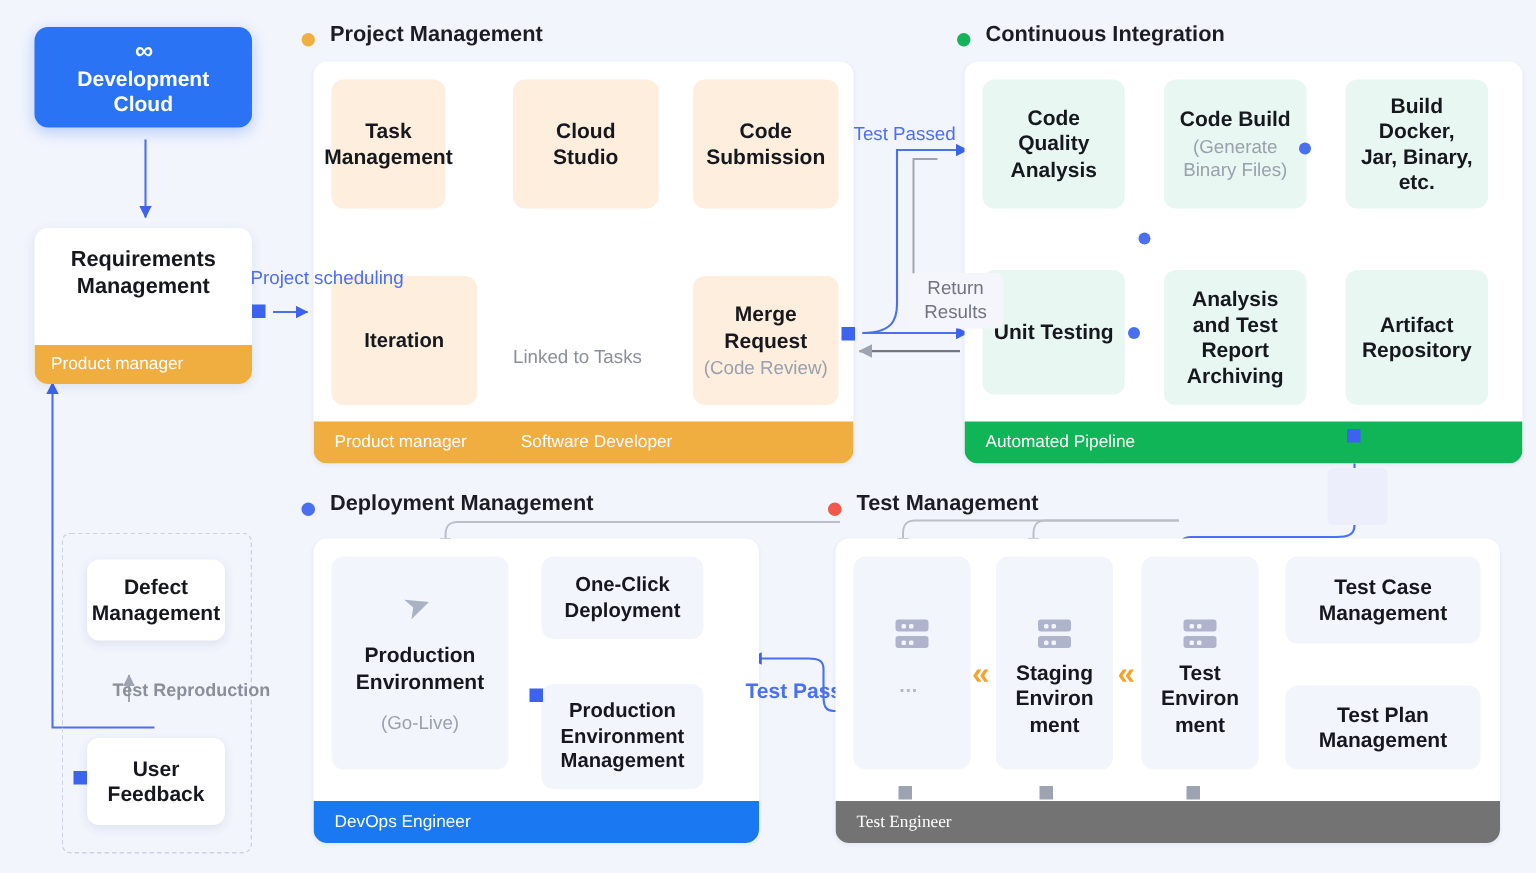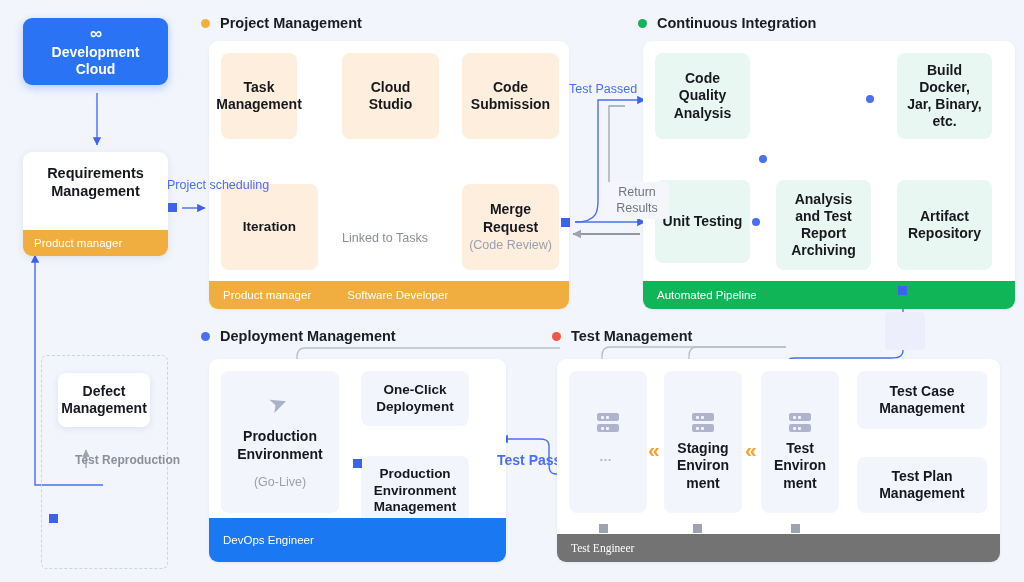--- a/index.html
+++ b/index.html
@@ -7,21 +7,21 @@
     width:1024px;height:582px;
     background:#f2f5fc;
     font-family:"Liberation Sans","DejaVu Sans",sans-serif;
     position:relative;overflow:hidden;
     -webkit-font-smoothing:antialiased;
   }
   #stage{position:absolute;left:0;top:0;width:1024px;height:582px;}
   .abs{position:absolute;box-sizing:border-box;}
 
   
-  .sec-head{display:flex;align-items:center;gap:10px;font-size:14.5px;font-weight:700;color:#1b1d22;}
+  .sec-head{display:flex;align-items:flex-end;gap:10px;font-size:14.5px;font-weight:700;color:#1b1d22;}
   .dot{width:9px;height:9px;border-radius:50%;display:block;flex:none;}
 
   
   .panel{background:#ffffff;border-radius:9px;overflow:hidden;
          box-shadow:0 1px 3px rgba(40,60,120,.07);}
   .panel-body{position:relative;width:100%;height:100%;}
   .rolebar{position:absolute;left:0;bottom:0;width:100%;display:flex;align-items:center;
            color:#fff;font-size:11.5px;font-weight:400;padding-left:14px;gap:36px;box-sizing:border-box;}
 
   
@@ -172,20 +172,24 @@
 
   <div class="dashgroup" style="left:41px;top:355px;width:125px;height:212px;"></div>
 
   <div class="node n-white" style="left:58px;top:373px;width:92px;height:54px;">
     <span>Defect</span>
     <span>Management</span>
   </div>
 
   <div class="lbl lbl-gray" style="left:75px;top:453px;font-size:12px;font-weight:bold;">Test Reproduction</div>
 
+  <div class="node n-white" style="left:58px;top:492px;width:92px;height:58px;">
+    <span>User</span>
+    <span>Feedback</span>
+  </div>
   <div class="sq" style="left:49px;top:514px;"></div>
 
   <div class="sec-head abs" style="left:201px;top:15px;">
     <span class="dot" style="background:#f0b03f"></span>
     <span>Project Management</span>
   </div>
 
   <div class="panel abs" style="left:209px;top:41px;width:360px;height:268px;">
     <div class="panel-body">
       <div class="node n-orange" style="left:12px;top:12px;width:76px;height:86px;">
@@ -222,20 +226,25 @@
     <span class="dot" style="background:#14b35a"></span>
     <span>Continuous Integration</span>
   </div>
 
   <div class="panel abs" style="left:643px;top:41px;width:372px;height:268px;">
     <div class="panel-body">
       <div class="node n-green" style="left:12px;top:12px;width:95px;height:86px;">
         <span>Code</span>
         <span>Quality</span>
         <span>Analysis</span>
+      </div>
+      <div class="node n-green" style="left:133px;top:12px;width:95px;height:86px;">
+        <span>Code Build</span>
+        <span class="sub">(Generate</span>
+        <span class="sub" style="margin-top:0">Binary Files)</span>
       </div>
       <div class="node n-green" style="left:254px;top:12px;width:95px;height:86px;">
         <span>Build</span>
         <span>Docker,</span>
         <span>Jar, Binary,</span>
         <span>etc.</span>
       </div>
       <div class="node n-green" style="left:12px;top:139px;width:95px;height:83px;">
         <span>Unit Testing</span>
       </div>
@@ -280,21 +289,21 @@
       </div>
       <div class="node n-violet small" style="left:152px;top:12px;width:108px;height:55px;">
         <span>One-Click</span>
         <span>Deployment</span>
       </div>
       <div class="node n-violet small" style="left:152px;top:97px;width:108px;height:70px;">
         <span>Production</span>
         <span>Environment</span>
         <span>Management</span>
       </div>
-      <div class="rolebar" style="height:44px;background:#1a78f2;">
+      <div class="rolebar" style="height:28px;background:#1a78f2;">
         <span>DevOps Engineer</span>
       </div>
     </div>
   </div>
   <div class="sq" style="left:353px;top:459px;"></div>
   <div class="lbl lbl-blue" style="left:497px;top:452px;font-size:14px;font-weight:700;">Test Passed</div>
   <div class="sq" style="left:566px;top:470px;"></div>
 
   <div class="sec-head abs" style="left:552px;top:328px;">
     <span class="dot" style="background:#f0584a"></span>

